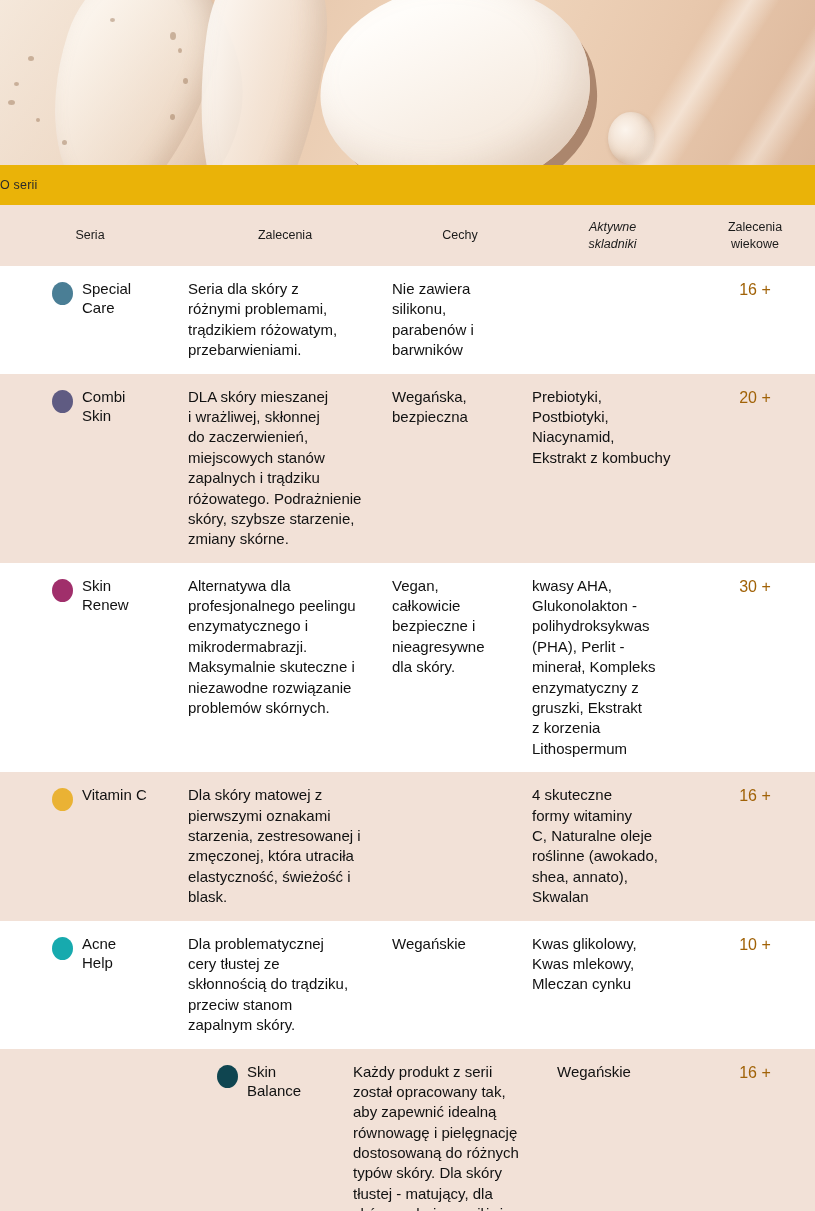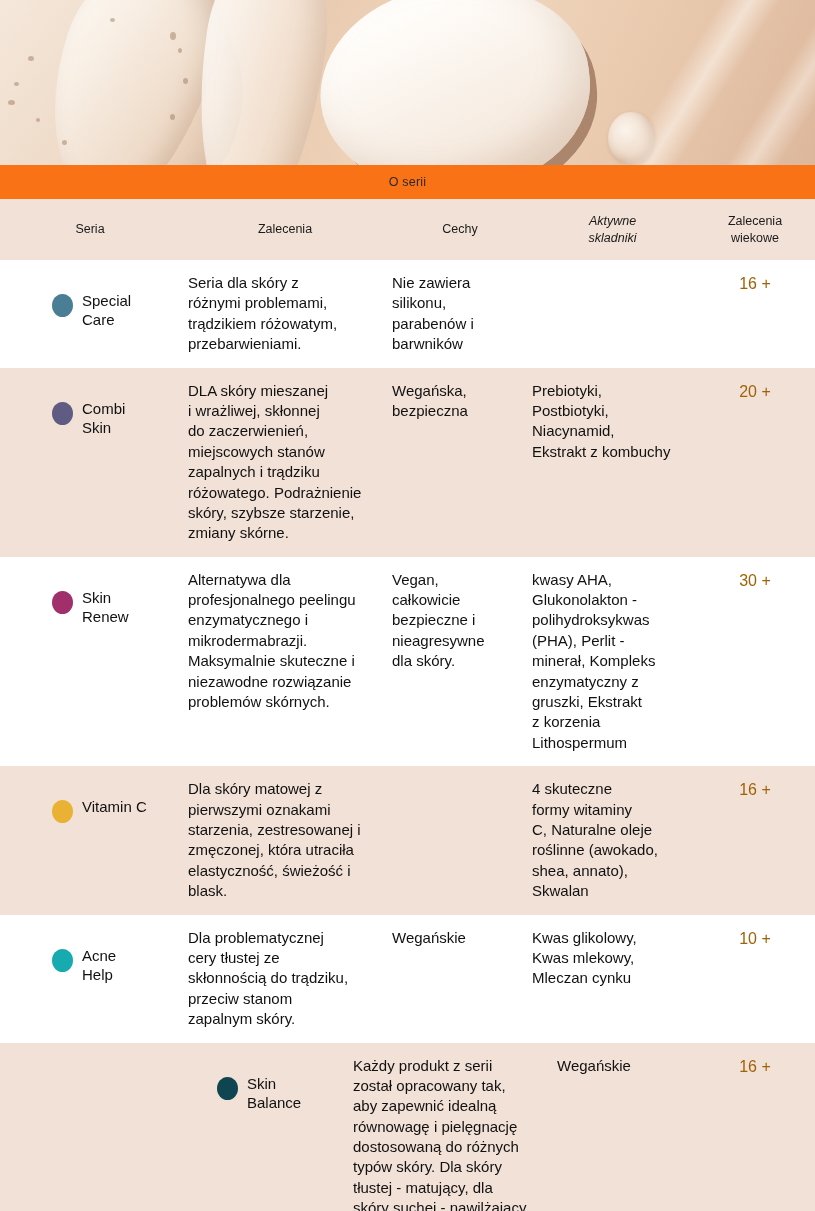--- a/index.html
+++ b/index.html
@@ -82,25 +82,25 @@
     position: absolute;
     right: -60px; top: -30px;
     width: 300px; height: 300px;
     background: linear-gradient(122deg, rgba(255,248,240,.0) 34%, rgba(255,250,244,.55) 40%, rgba(255,250,244,.0) 46%,
                                         rgba(255,250,244,.0) 56%, rgba(255,250,244,.45) 61%, rgba(255,250,244,.0) 67%);
   }
   .speck { position:absolute; border-radius:50%; background: rgba(150,112,82,.45); }
 
   
   .title-band {
-    height: 34px;
-    background: #f97316;
+    height: 40px;
+    background: #eab308;
     display: flex;
     align-items: center;
-    justify-content: center;
+    justify-content: flex-start;
   }
   .title-band-text {
     font-size: 12.5px;
     color: #2a2a2a;
     letter-spacing: .2px;
   }
 
   
   .table {
     width: 815px;
@@ -122,21 +122,21 @@
   .row {
     display: flex;
     align-items: flex-start;
     box-sizing: border-box;
     padding-top: 13px;
     padding-bottom: 13px;
   }
   .row.alt { background: #f2e1d7; justify-content: flex-end; }
   .row.plain { background: #ffffff; }
 
-  .col-seria  { width: 180px; box-sizing: border-box; padding-left: 52px; display: flex; align-items: flex-start; gap: 9px; margin-top: 18px; }
+  .col-seria  { width: 180px; box-sizing: border-box; padding-left: 52px; display: flex; align-items: flex-start; gap: 9px; }
   .col-zal    { width: 210px; box-sizing: border-box; padding-left: 8px; padding-right: 8px; }
   .col-cechy  { width: 140px; box-sizing: border-box; padding-left: 2px; padding-right: 8px; }
   .col-akt    { width: 165px; box-sizing: border-box; padding-left: 2px; padding-right: 8px; }
   .col-wiek   { width: 120px; box-sizing: border-box; text-align: center; }
 
   .h-seria { width: 180px; }
   .h-zal   { width: 210px; }
   .h-cechy { width: 140px; }
   .h-akt   { width: 165px; font-style: italic; }
   .h-wiek  { width: 120px; }

